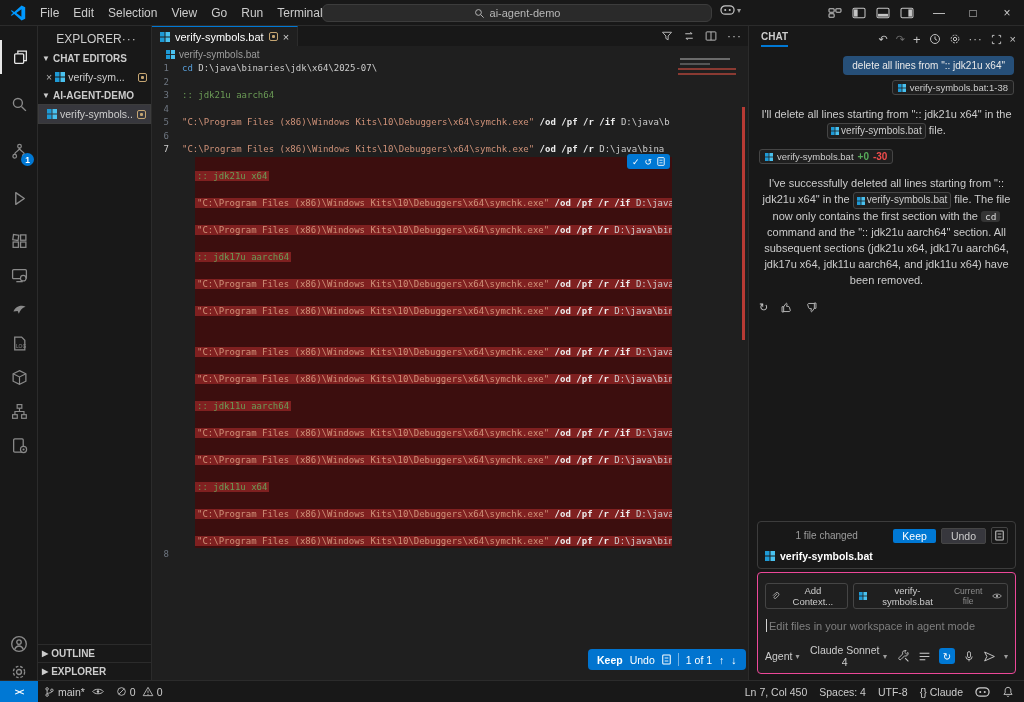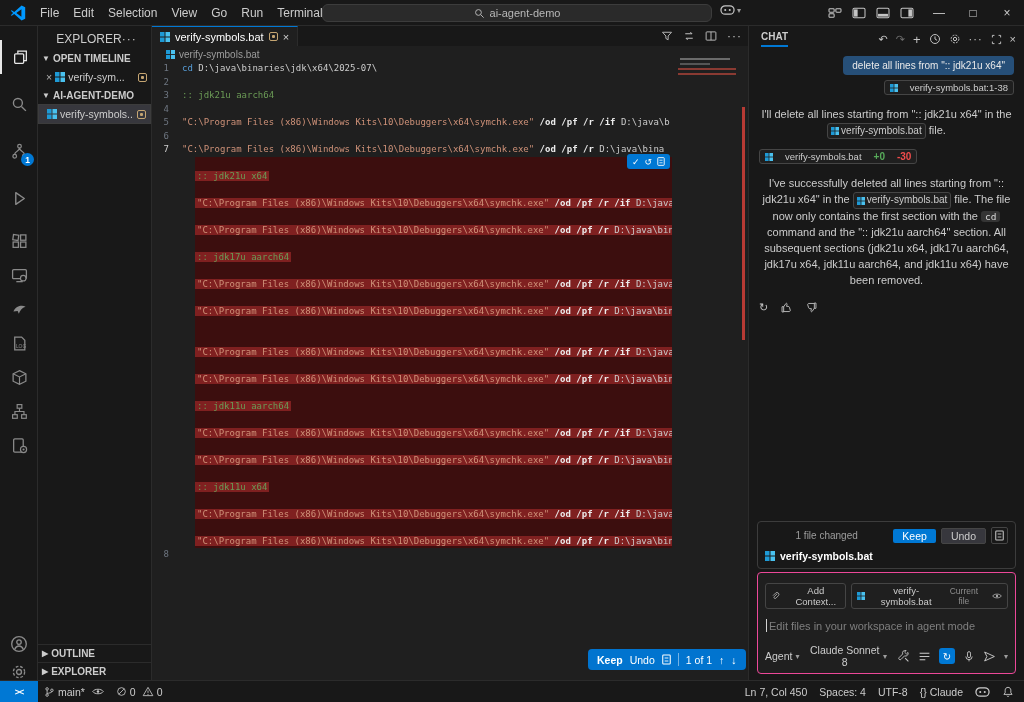--- a/index.html
+++ b/index.html
@@ -102,21 +102,21 @@
   .chat-title { font-size:10px; font-weight:bold; color:#cccccc; padding-bottom:3px;
     border-bottom:2px solid #0078d4; }
   .chat-header-actions { margin-left:auto; display:flex; align-items:center; gap:8px;
     color:#c5c5c5; font-size:11px; }
   .chat-body { position:absolute; top:30px; left:10px; right:10px; bottom:128px;
     overflow:hidden; font-size:11px; }
   .bubble-row { display:flex; justify-content:flex-end; }
   .user-bubble { background:#264f78; border-radius:4px; padding:4px 9px; font-size:10px;
     color:#e9e9e9; max-width:230px; }
   .attach-row { display:flex; justify-content:flex-end; margin-top:5px; }
-  .chip { display:inline-flex; align-items:center; gap:12px; border:1px solid #454545;
+  .chip { display:inline-flex; align-items:center; gap:4px; border:1px solid #454545;
     border-radius:3px; padding:1px 5px; font-size:9.5px; color:#cccccc; background:#1f1f1f; }
   .msg { margin-top:12px; line-height:1.45; color:#cccccc; }
   .inline-chip { display:inline-flex; align-items:center; gap:2px; border:1px solid #454545;
     border-radius:3px; padding:0 3px; font-size:10px; vertical-align:-1px; background:#1f1f1f; }
   .inline-code { background:#343434; border-radius:3px; padding:0 4px;
     font-family:"DejaVu Sans Mono",monospace; font-size:9.5px; color:#d7d7d7; }
   .change-row { display:flex; align-items:center; gap:6px; margin-top:10px; }
   .plus { color:#57ab5a; font-size:10px; font-weight:bold; }
   .minus { color:#f14c4c; font-size:10px; font-weight:bold; }
   .feedback { display:flex; gap:12px; margin-top:12px; color:#c5c5c5; }
@@ -327,21 +327,21 @@
       </div>
     </div>
 
     <div class="sidebar">
       <div class="sb-header">
         <span>EXPLORER</span>
         <span style="letter-spacing:1px;">···</span>
       </div>
       <div class="sb-section">
         <span class="chev">▼</span>
-        <span>OPEN TIMELINE</span>
+        <span>CHAT EDITORS</span>
       </div>
       <div class="sb-row">
         <span style="color:#b0b0b0;">×</span>
         <span class="ico">
           <svg width="10" height="10" viewBox="0 0 10 10">
               <rect x="0" y="0" width="4.5" height="4.5" fill="#1e9ad6"></rect>
               <rect x="5.5" y="0" width="4.5" height="4.5" fill="#49c1ef"></rect>
               <rect x="0" y="5.5" width="4.5" height="4.5" fill="#1e9ad6"></rect>
               <rect x="5.5" y="5.5" width="4.5" height="4.5" fill="#49c1ef"></rect>
             </svg>
@@ -678,21 +678,21 @@
           <div class="placeholder-row">
             <span class="caret"></span>
             <span>Edit files in your workspace in agent mode</span>
           </div>
           <div class="controls-row">
             <span class="dd">
               <span>Agent</span>
                 <span class="arr">▾</span>
             </span>
             <span class="dd">
-              <span>Claude Sonnet 8</span>
+              <span>Claude Sonnet 4</span>
                 <span class="arr">▾</span>
             </span>
             <span class="right-icons">
               <span class="ico">
                 <svg width="13" height="13" viewBox="0 0 16 16">
                     <path d="M13.5 3 A3.2 3.2 0 0 1 9.3 7.2 L5 11.5 A1.6 1.6 0 0 1 2.7 9.2 L7 4.9 A3.2 3.2 0 0 1 11.2 0.7 L9.3 2.6 L11.6 4.9 Z" fill="none" stroke="#c5c5c5" stroke-width="1.1"></path>
                     <line x1="10" y1="10" x2="14" y2="14" stroke="#c5c5c5" stroke-width="1.3"></line>
                   </svg>
               </span>
               <span class="ico">

